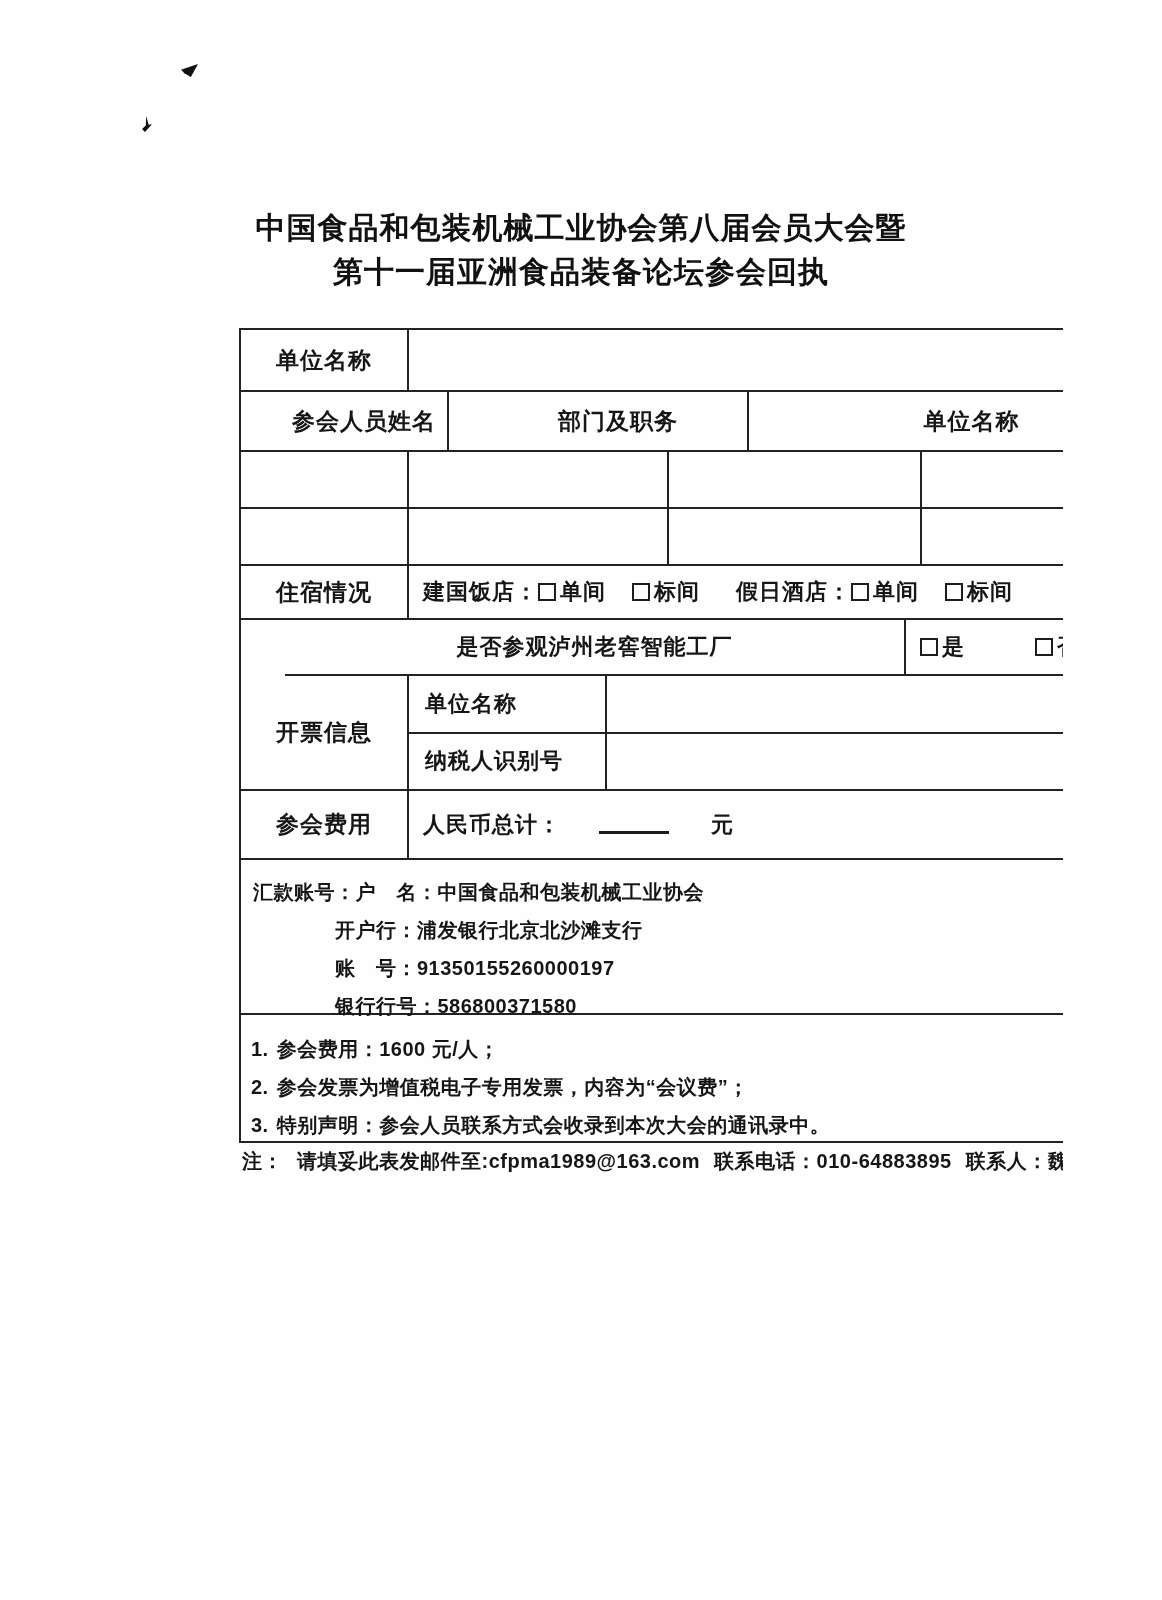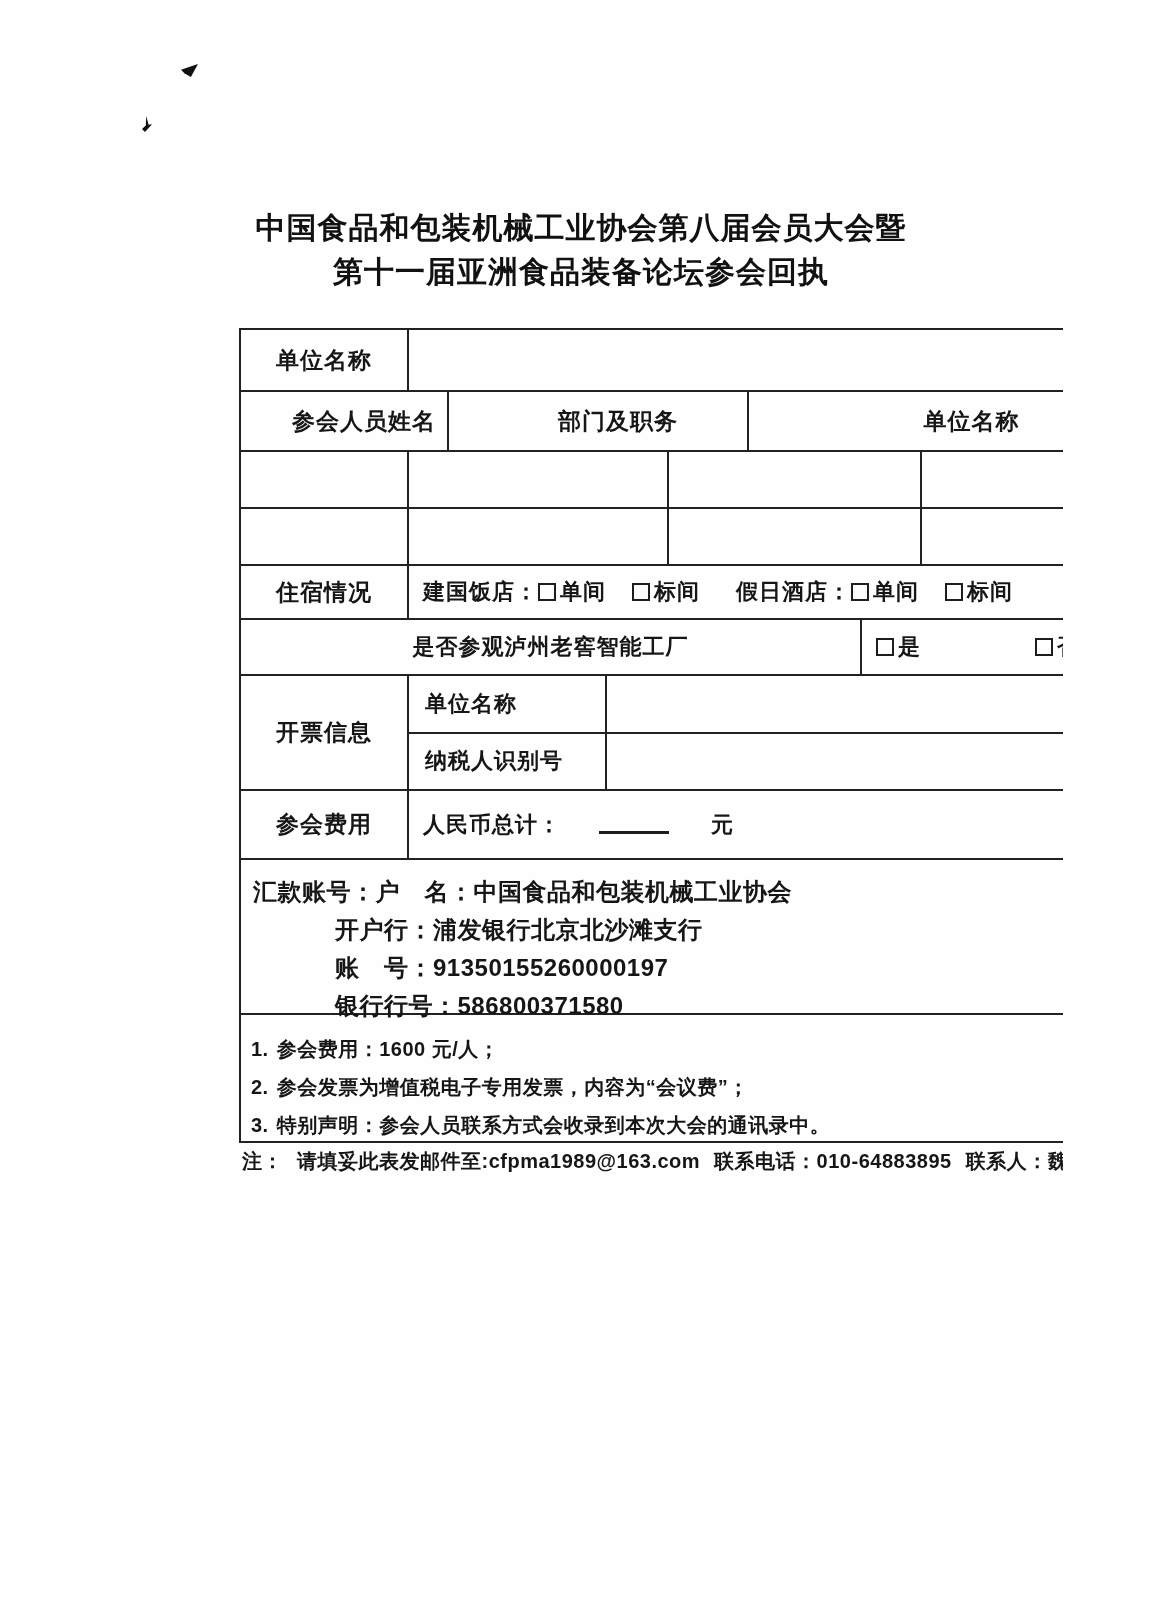--- a/index.html
+++ b/index.html
@@ -71,21 +71,21 @@
     letter-spacing:1px;
     margin-left:40px;
   }
   .c1{width:168px;}
   .c2{width:260px;}
   .c3{width:253px;}
   .r-unit{height:62px;}
   .r-hdr{height:60px;}
   .r-empty{height:57px;}
   .r-accom{height:54px;}
-  .r-visit{height:56px;}
+  .r-visit{height:56px;margin-left:44px;}
   .r-invoice{height:115px;}
   .r-fee{height:69px;}
   .r-remit{height:155px;}
   .r-notes{height:126px;}
   .accom-content{
     padding-left:14px;
     font-size:22px;
     display:flex;
     white-space:nowrap;
   }
@@ -140,21 +140,21 @@
   .fee-blank{
     display:inline-block;
     width:70px;height:18px;
     border-bottom:3px solid #1c1c1c;
     margin:0 42px 0 38px;
     flex:none;
   }
   .remit-block{
     display:block;
     padding:13px 10px 0 12px;
-    font-size:24px;
+    font-size:20px;
     font-weight:600;
     line-height:38px;
     letter-spacing:0.5px;
     width:100%;
   }
   .remit-line{white-space:nowrap;}
   .remit-line.indent{margin-left:82px;}
   .notes-block{
     display:block;
     padding:15px 10px 0 10px;

